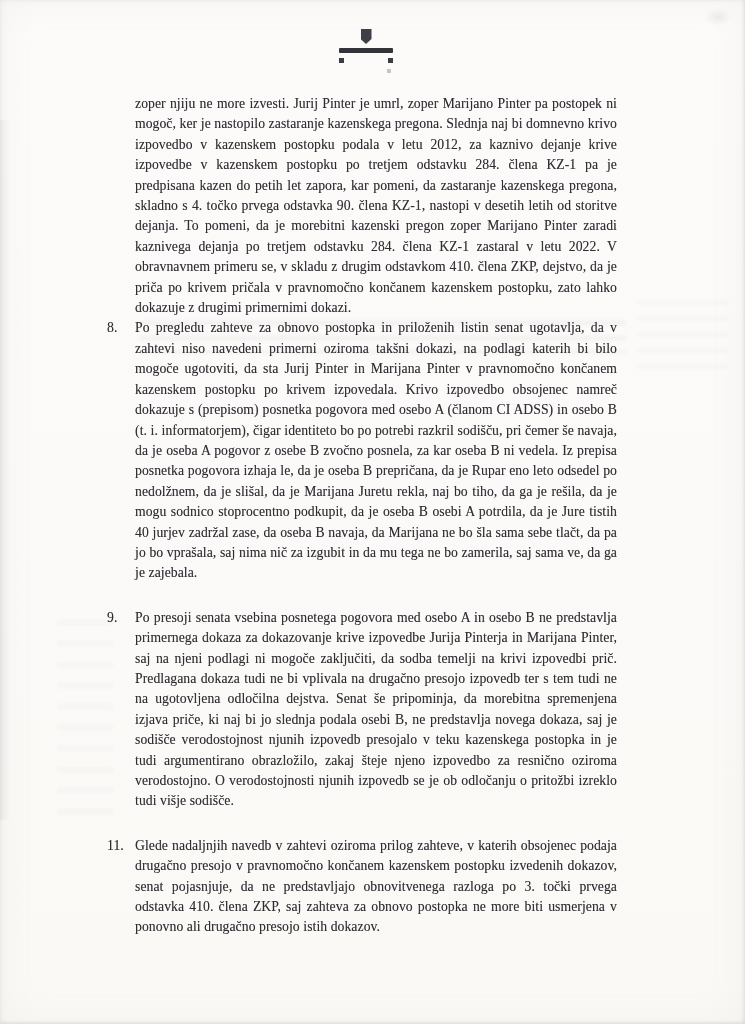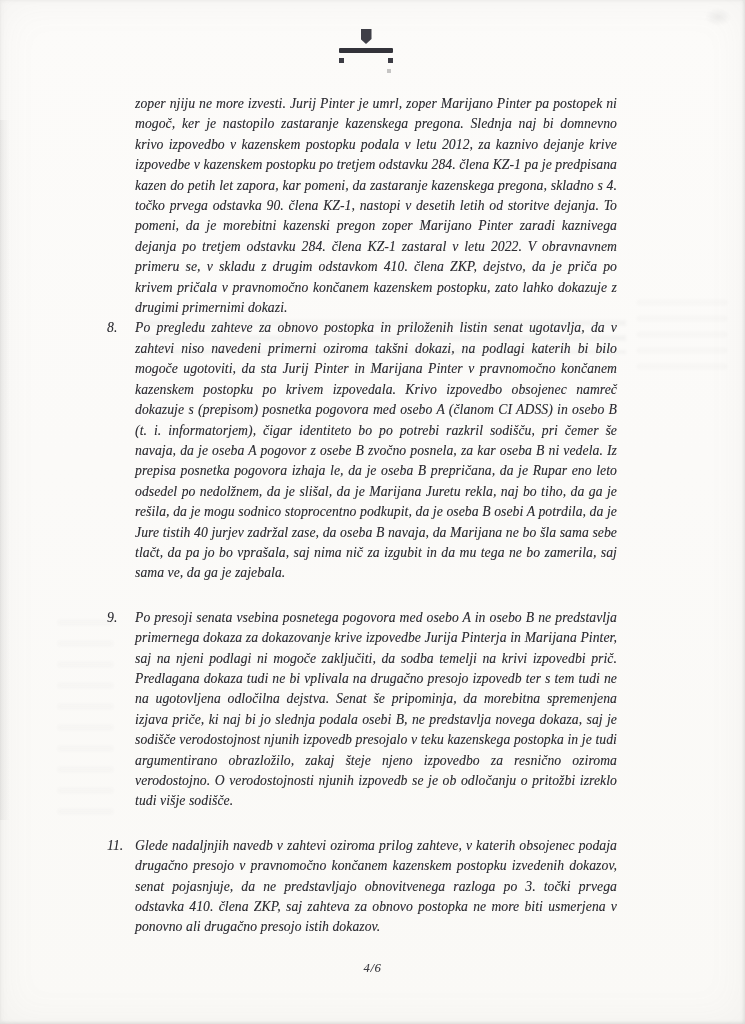--- a/index.html
+++ b/index.html
@@ -15,21 +15,20 @@
     font-family: "Liberation Serif", "DejaVu Serif", serif;
   }
   .page {
     position: absolute;
     inset: 0;
     box-shadow:
       inset 0 0 40px rgba(140,140,140,0.07),
       inset -2px 0 3px rgba(120,120,120,0.10),
       inset 2px 0 6px rgba(120,120,120,0.05),
       inset 0 -2px 3px rgba(120,120,120,0.08);
-    font-style: italic;
   }
 
   
   .letterhead {
     position: absolute;
     left: 339px;
     top: 29px;
     width: 54px;
   }
   .lh-shield {
@@ -209,15 +208,14 @@
       <p>Po presoji senata vsebina posnetega pogovora med osebo A in osebo B ne predstavlja primernega dokaza za dokazovanje krive izpovedbe Jurija Pinterja in Marijana Pinter, saj na njeni podlagi ni mogoče zaključiti, da sodba temelji na krivi izpovedbi prič. Predlagana dokaza tudi ne bi vplivala na drugačno presojo izpovedb ter s tem tudi ne na ugotovljena odločilna dejstva. Senat še pripominja, da morebitna spremenjena izjava priče, ki naj bi jo slednja podala osebi B, ne predstavlja novega dokaza, saj je sodišče verodostojnost njunih izpovedb presojalo v teku kazenskega postopka in je tudi argumentirano obrazložilo, zakaj šteje njeno izpovedbo za resnično oziroma verodostojno. O verodostojnosti njunih izpovedb se je ob odločanju o pritožbi izreklo tudi višje sodišče.</p>
     </div>
 
     <div class="numbered">
       <span class="num">11.</span>
       <p>Glede nadaljnjih navedb v zahtevi oziroma prilog zahteve, v katerih obsojenec podaja drugačno presojo v pravnomočno končanem kazenskem postopku izvedenih dokazov, senat pojasnjuje, da ne predstavljajo obnovitvenega razloga po 3. točki prvega odstavka 410. člena ZKP, saj zahteva za obnovo postopka ne more biti usmerjena v ponovno ali drugačno presojo istih dokazov.</p>
     </div>
 
   </div>
 
-  <div class="footer">4/6</div>
 
 </div>
 
 </body></html>

